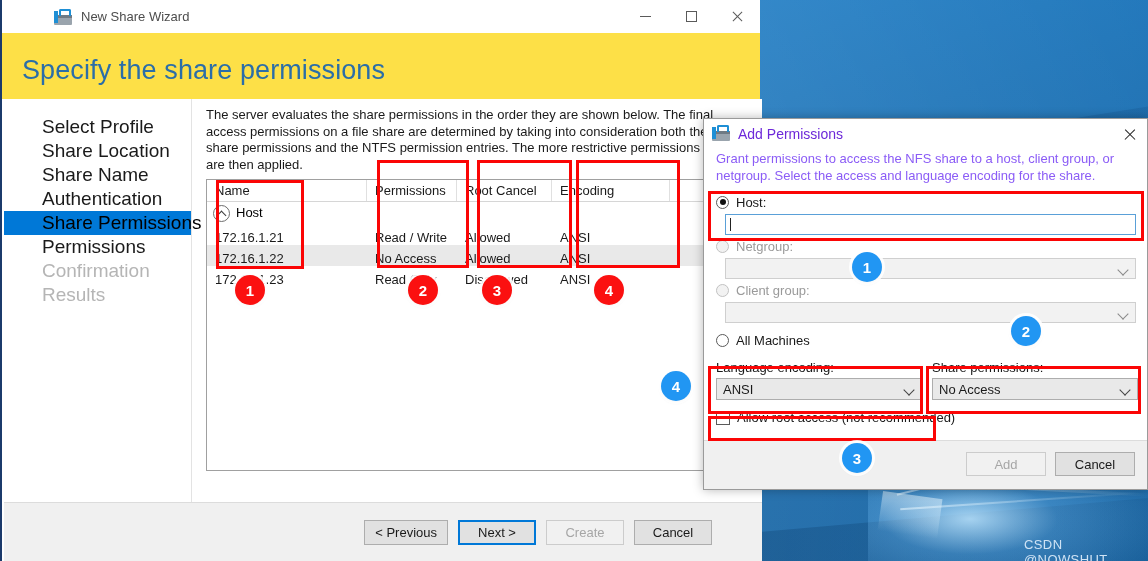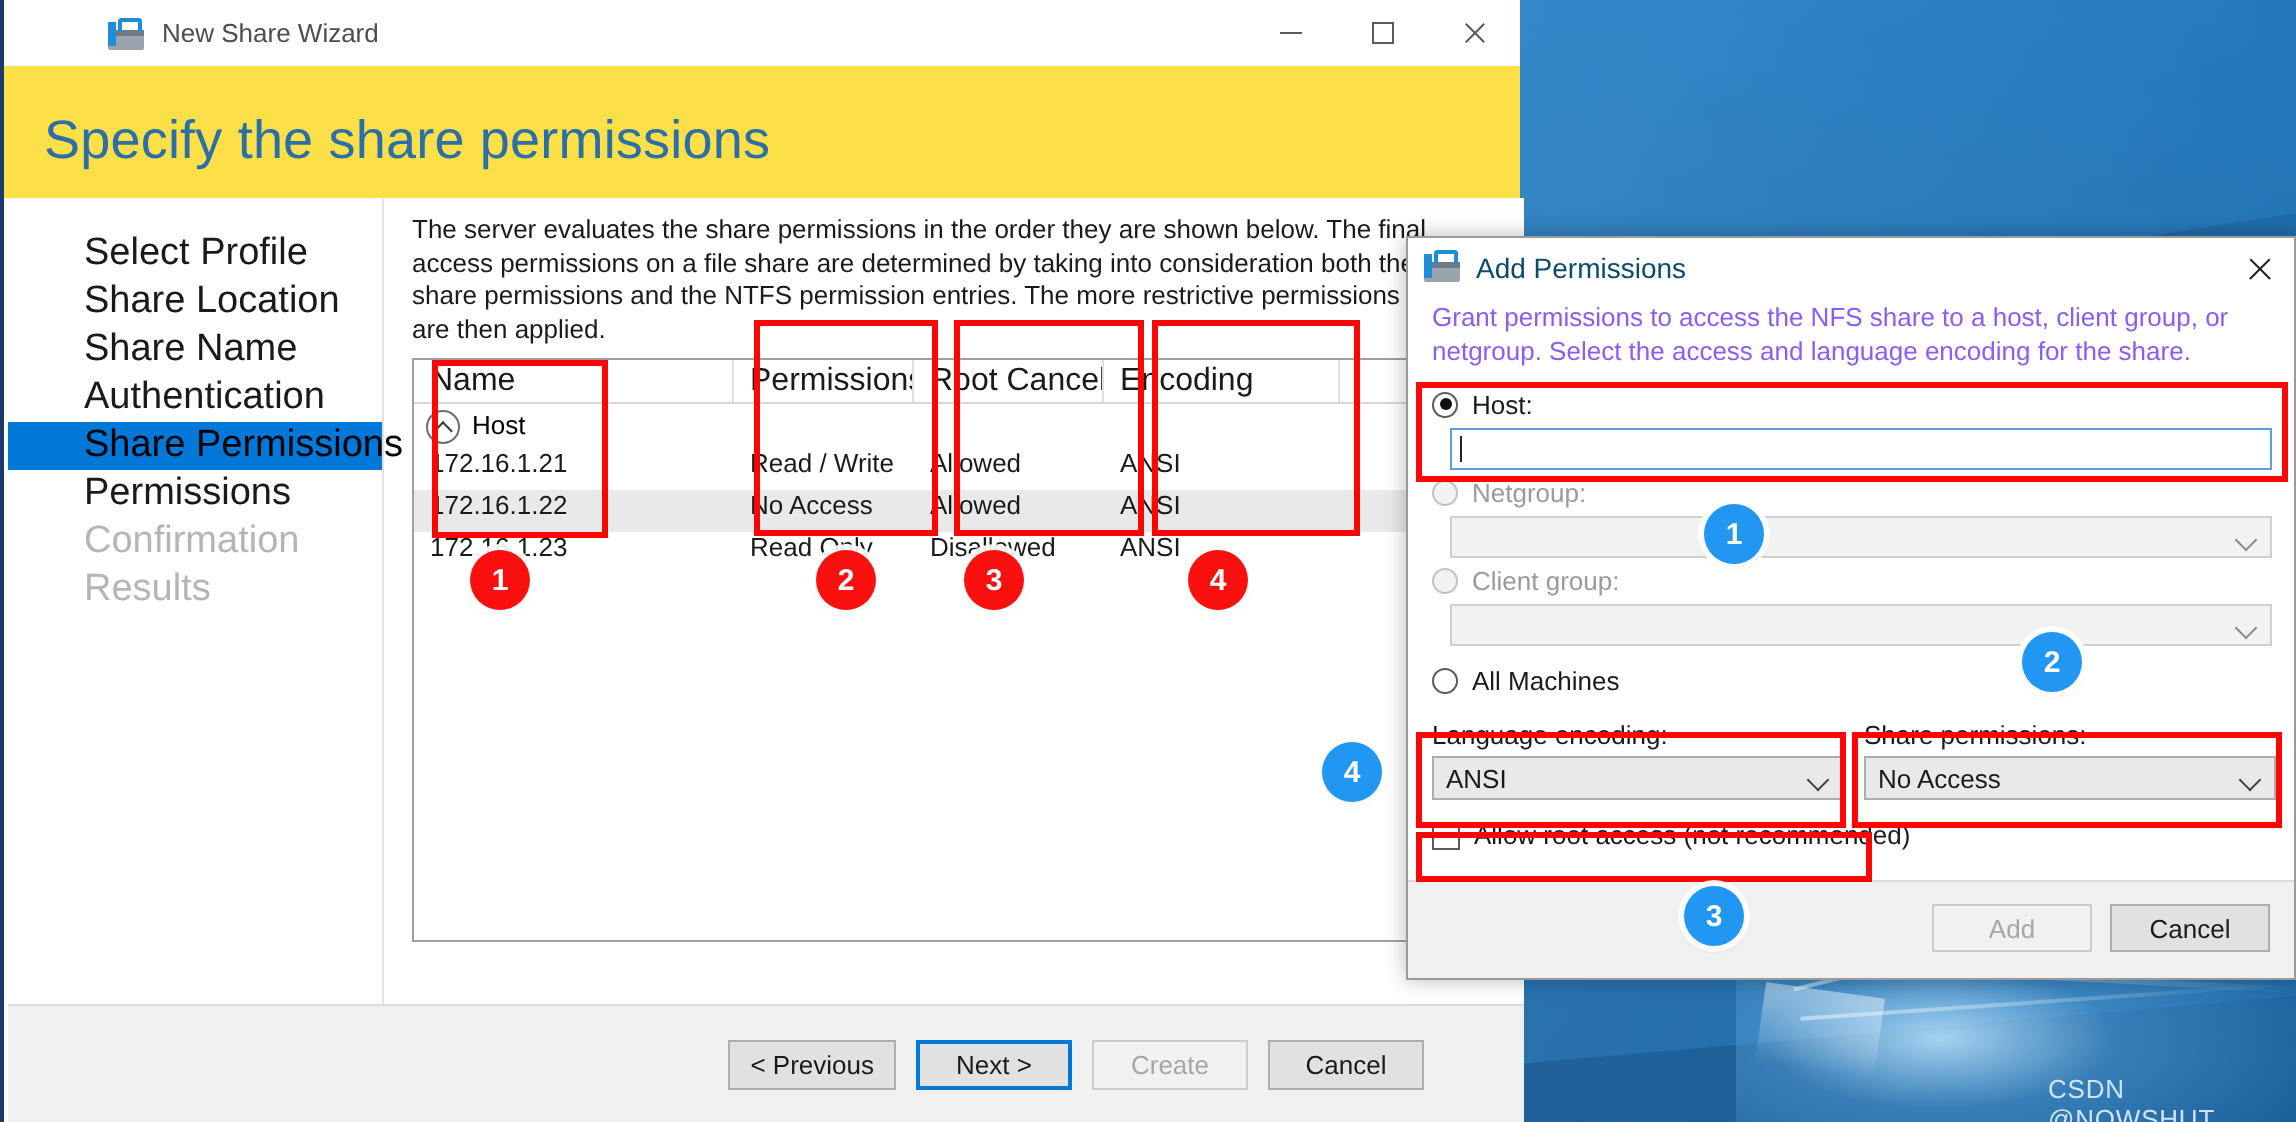--- a/index.html
+++ b/index.html
@@ -68,33 +68,33 @@
   .nav-item.sel{background:#0078d7;color:#000000;}
   .nav-item.dis{color:#b5b5b5;}
 
   #content{flex:1;padding:6px 14px 0 14px;box-sizing:border-box;position:relative;}
   #desc{color:#1a1a1a;font-size:13px;line-height:16.5px;margin:2px 0 6px 0;width:516px;}
 
   
   #tbl{border:1px solid #a0a0a0;width:516px;height:292px;box-sizing:border-box;background:#fff;
     position:relative;}
   .thead{display:flex;height:21px;background:#fff;border-bottom:1px solid #d6d6d6;}
-  .th{font-size:16px;color:#1a1a1a;padding-left:8px;line-height:21px;
+  .th{font-size:13px;color:#1a1a1a;padding-left:8px;line-height:21px;
     border-right:1px solid #e0e0e0;box-sizing:border-box;overflow:hidden;white-space:nowrap;}
   .c-name{width:160px;}
   .c-perm{width:90px;}
   .c-root{width:95px;}
   .c-enc{width:118px;}
   .c-tail{flex:1;}
   .grp{height:22px;line-height:22px;display:flex;align-items:center;padding-left:6px;}
   .chev{width:15px;height:15px;border:1px solid #6d6d6d;border-radius:50%;position:relative;
     display:inline-block;margin-right:6px;flex:none;}
   .chev:before{content:"";position:absolute;left:3.5px;top:6px;width:6px;height:6px;
     border-left:1.4px solid #3a3a3a;border-top:1.4px solid #3a3a3a;transform:rotate(45deg);}
-  .row{display:flex;height:21px;align-items:flex-start;}
+  .row{display:flex;height:21px;align-items:flex-end;}
   .row.sel{background:#e9e9e9;}
   .td{font-size:13px;color:#1a1a1a;padding-left:8px;box-sizing:border-box;
     white-space:nowrap;overflow:hidden;}
 
   .tblbtns{margin-top:8px;display:flex;gap:12px;}
   .btn{background:#e1e1e1;border:1px solid #adadad;height:22px;min-width:72px;
     font-size:13px;color:#1a1a1a;font-family:inherit;display:flex;align-items:center;
     justify-content:center;box-sizing:border-box;padding:0 10px;}
   .btn.dis{color:#a6a6a6;background:#f1f1f1;border-color:#ccc;}
   .btn.def{border:2px solid #0078d7;background:#e1e1e1;}
@@ -102,21 +102,21 @@
   #footer{position:absolute;left:2px;top:502px;width:758px;height:59px;background:#f0f0f0;
     border-top:1px solid #dcdcdc;box-sizing:border-box;}
   #footer .fbtns{position:absolute;right:50px;top:17px;display:flex;gap:10px;}
   #footer .btn{min-width:78px;height:25px;}
 
   
   #dlg{position:absolute;left:703px;top:118px;width:445px;height:372px;background:#fff;
     border:1px solid #9a9a9a;box-sizing:border-box;box-shadow:0 0 10px rgba(0,0,0,.28);}
   #dlg-title{height:30px;display:flex;align-items:center;position:relative;}
   #dlg-title .d-ic{margin-left:8px;}
-  #dlg-title .d-tx{margin-left:8px;font-size:14px;color:#0c4a6e;}
+  #dlg-title .d-tx{margin-left:8px;font-size:14px;color:#6d28d9;}
   #dlg-close{position:absolute;right:6px;top:4px;width:24px;height:22px;display:flex;
     align-items:center;justify-content:center;}
   #dlg-close i{position:relative;width:13px;height:13px;display:block;}
   #dlg-close i:before,#dlg-close i:after{content:"";position:absolute;left:0;top:6px;
     width:14px;height:1.3px;background:#222;}
   #dlg-close i:before{transform:rotate(45deg);}
   #dlg-close i:after{transform:rotate(-45deg);}
   #dlg-body{padding:2px 12px 0 12px;}
   #dlg-desc{font-size:13px;color:#8b5cf6;line-height:16.5px;margin:0 0 9px 0;}
 

